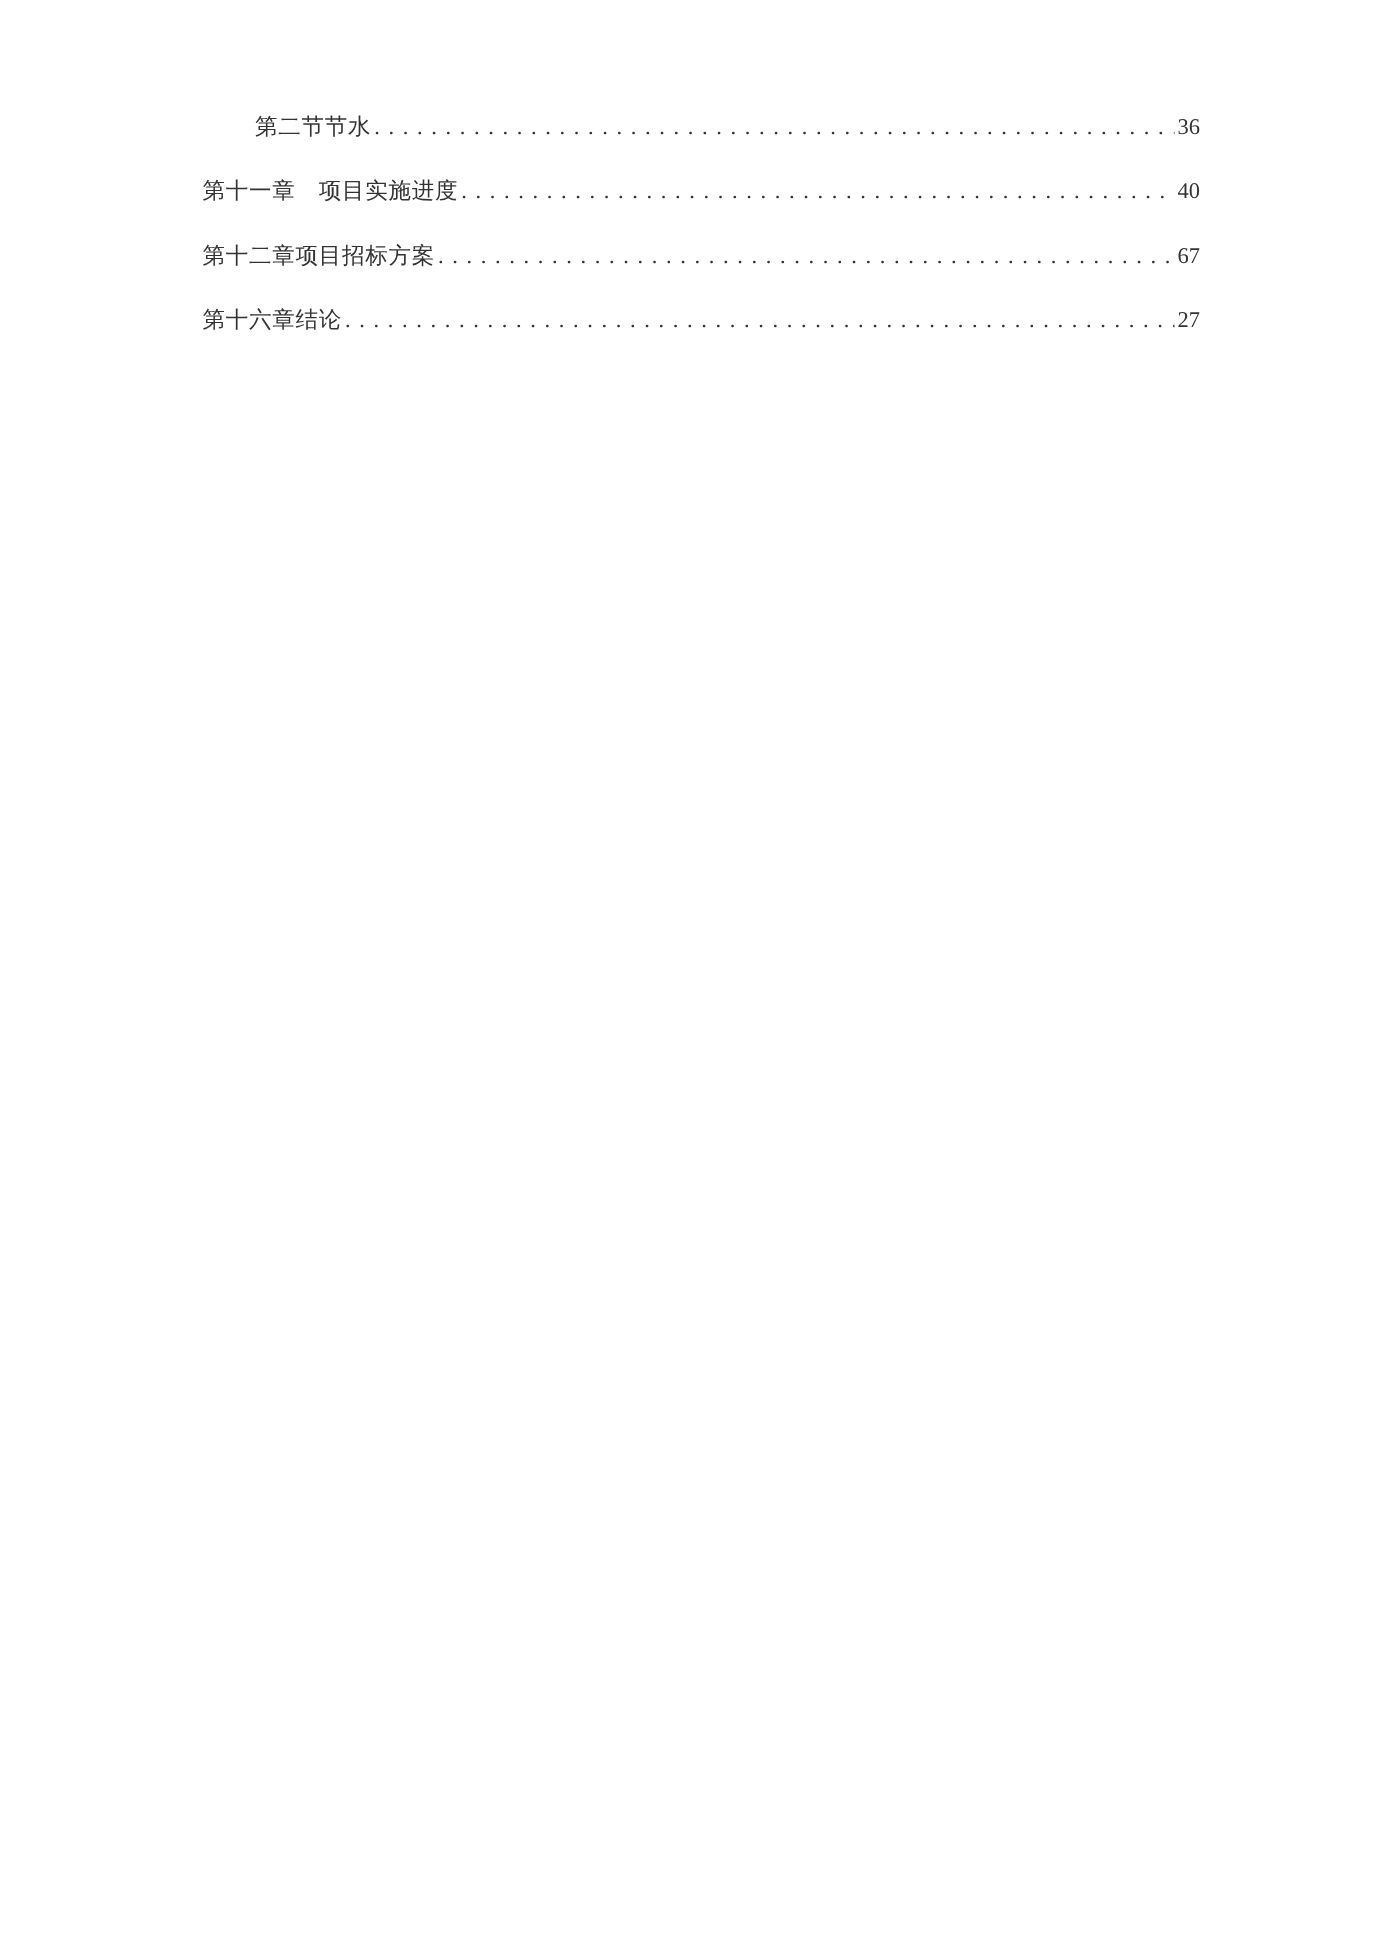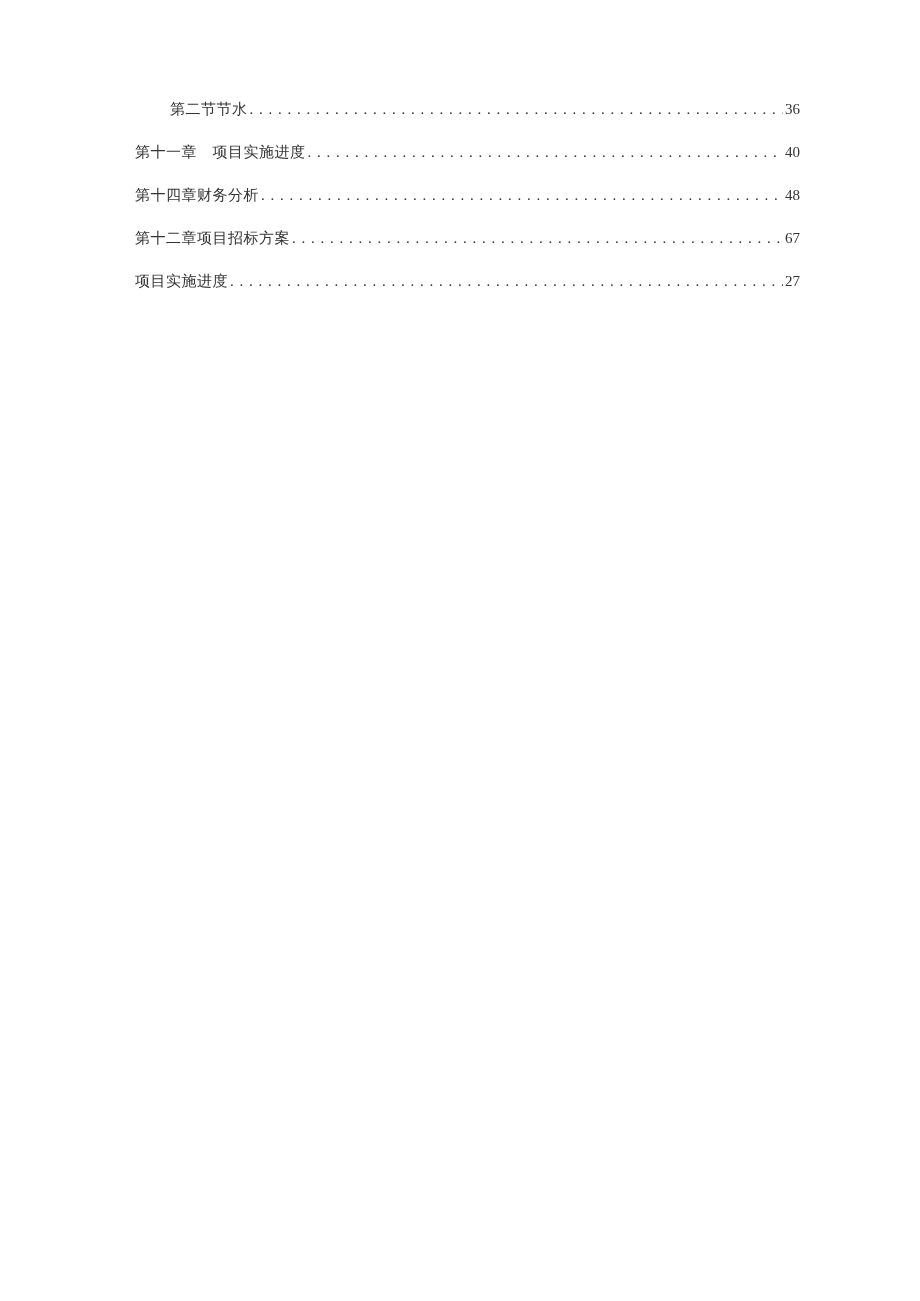--- a/index.html
+++ b/index.html
@@ -9,21 +9,20 @@
     }
     body {
       background: #ffffff;
       font-family: "SimSun", "宋体", serif;
       width: 920px;
       height: 1301px;
       padding: 75px 120px 0 135px;
     }
     .toc {
       width: 100%;
-      margin-top: 24px;
     }
     .toc-entry {
       display: flex;
       align-items: baseline;
       font-size: 15px;
       color: #333;
       margin-bottom: 22px;
       line-height: 1.4;
     }
     .toc-entry.indented {
@@ -58,27 +57,22 @@
     <span class="toc-title">第二节节水</span>
     <span class="toc-leader"></span>
     <span class="toc-page">36</span>
   </div>
   <div class="toc-entry">
     <span class="toc-title">第十一章　项目实施进度</span>
     <span class="toc-leader"></span>
     <span class="toc-page">40</span>
   </div>
   <div class="toc-entry">
-    <span class="toc-title">第十四章财务分析</span>
-    <span class="toc-leader"></span>
-    <span class="toc-page">48</span>
-  </div>
-  <div class="toc-entry">
     <span class="toc-title">第十二章项目招标方案</span>
     <span class="toc-leader"></span>
     <span class="toc-page">67</span>
   </div>
   <div class="toc-entry">
-    <span class="toc-title">项目实施进度</span>
+    <span class="toc-title">第十六章结论</span>
     <span class="toc-leader"></span>
     <span class="toc-page">27</span>
   </div>
 </div>
 
 </body></html>

